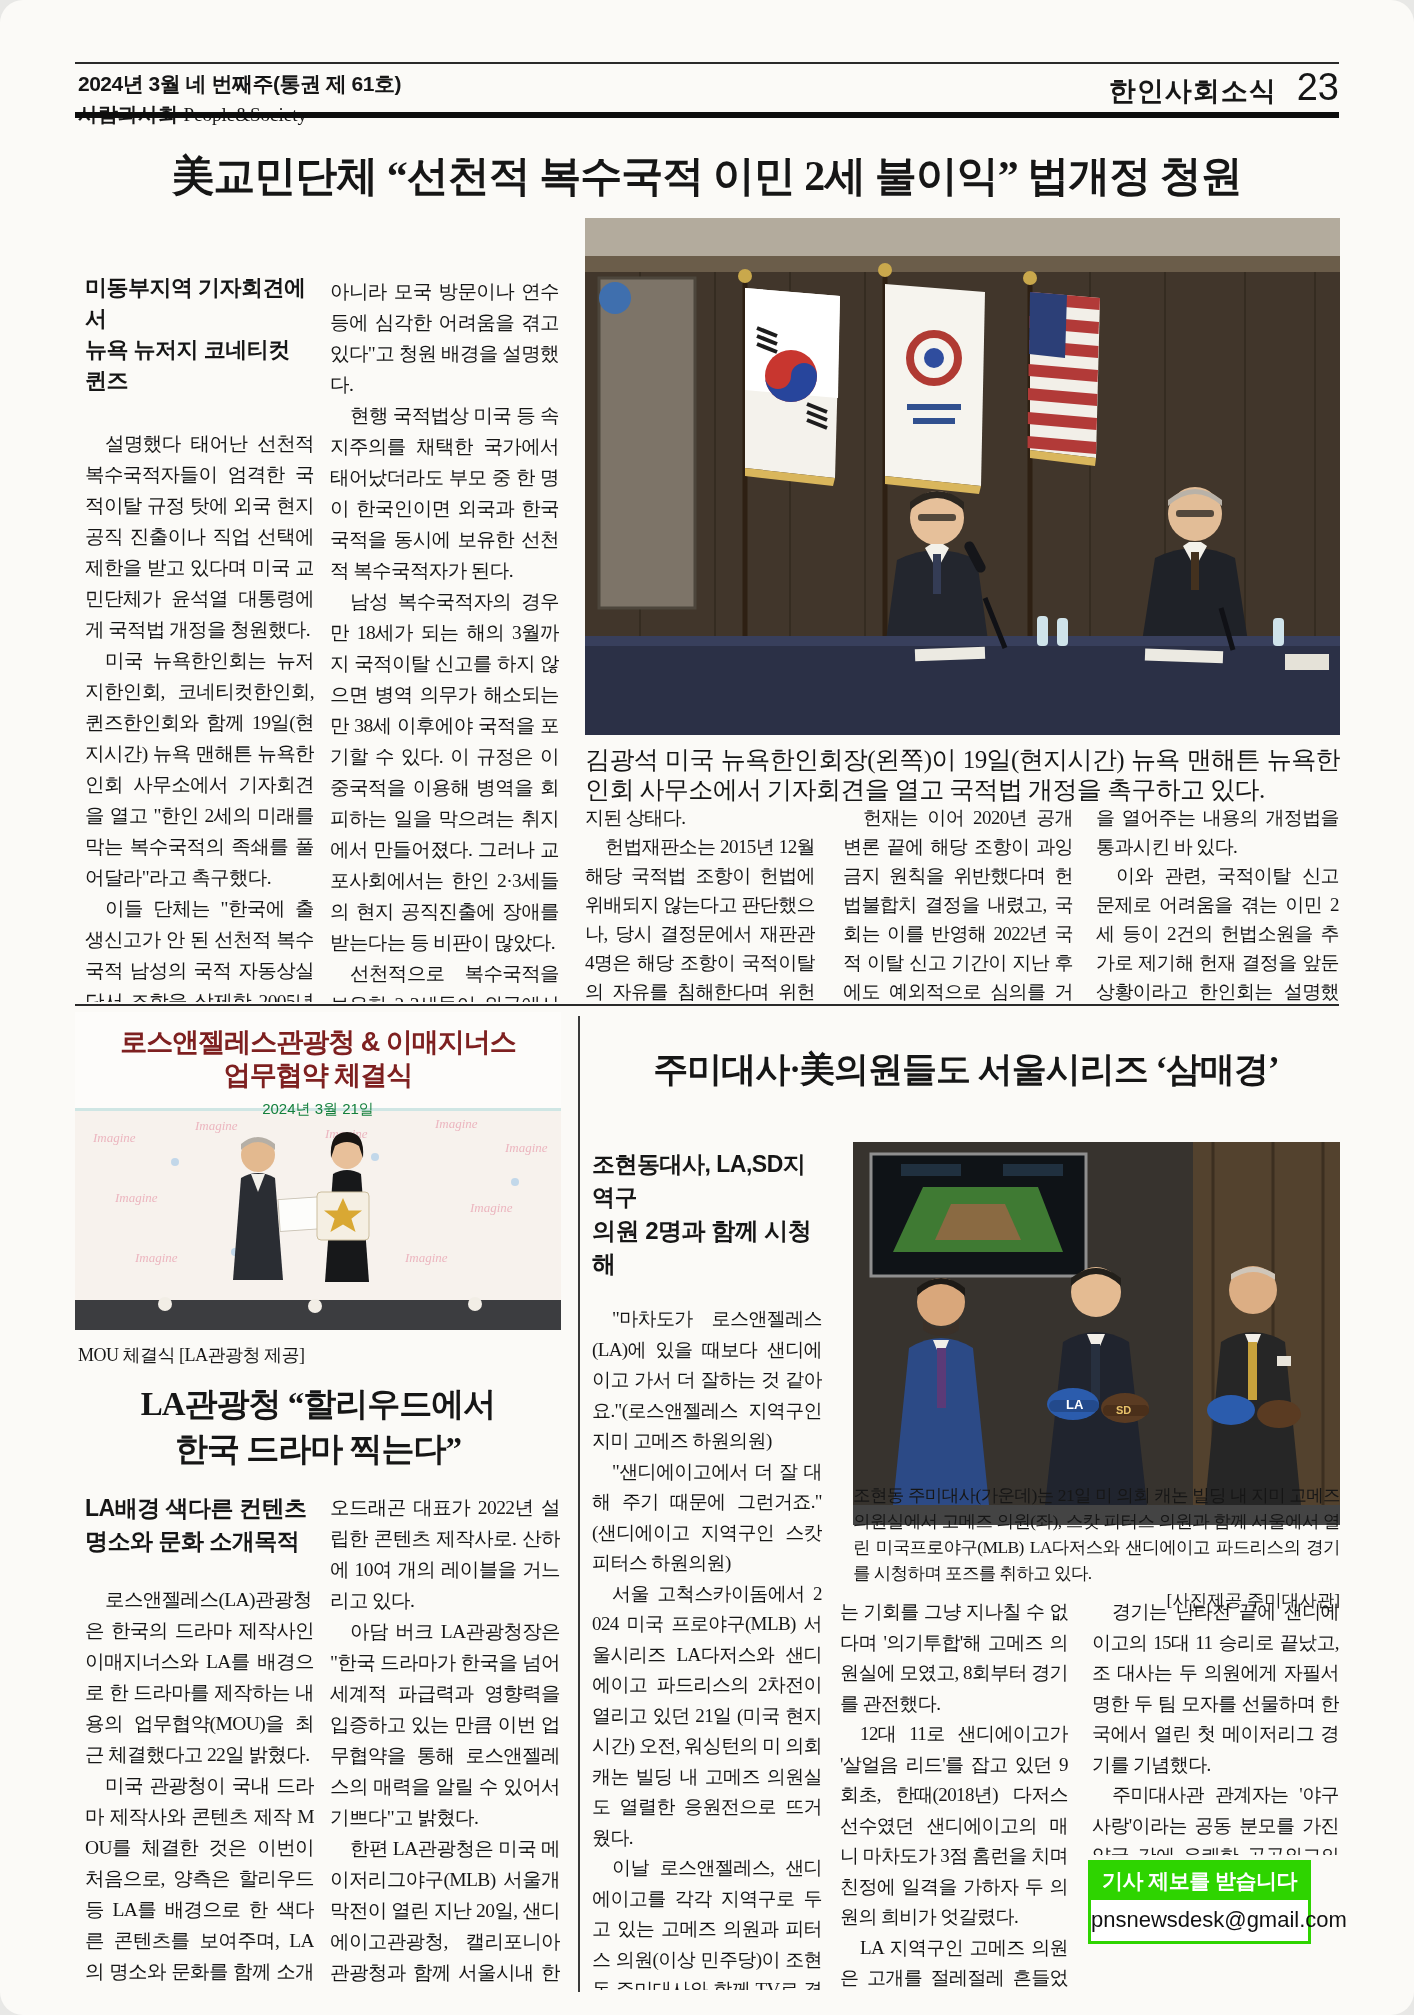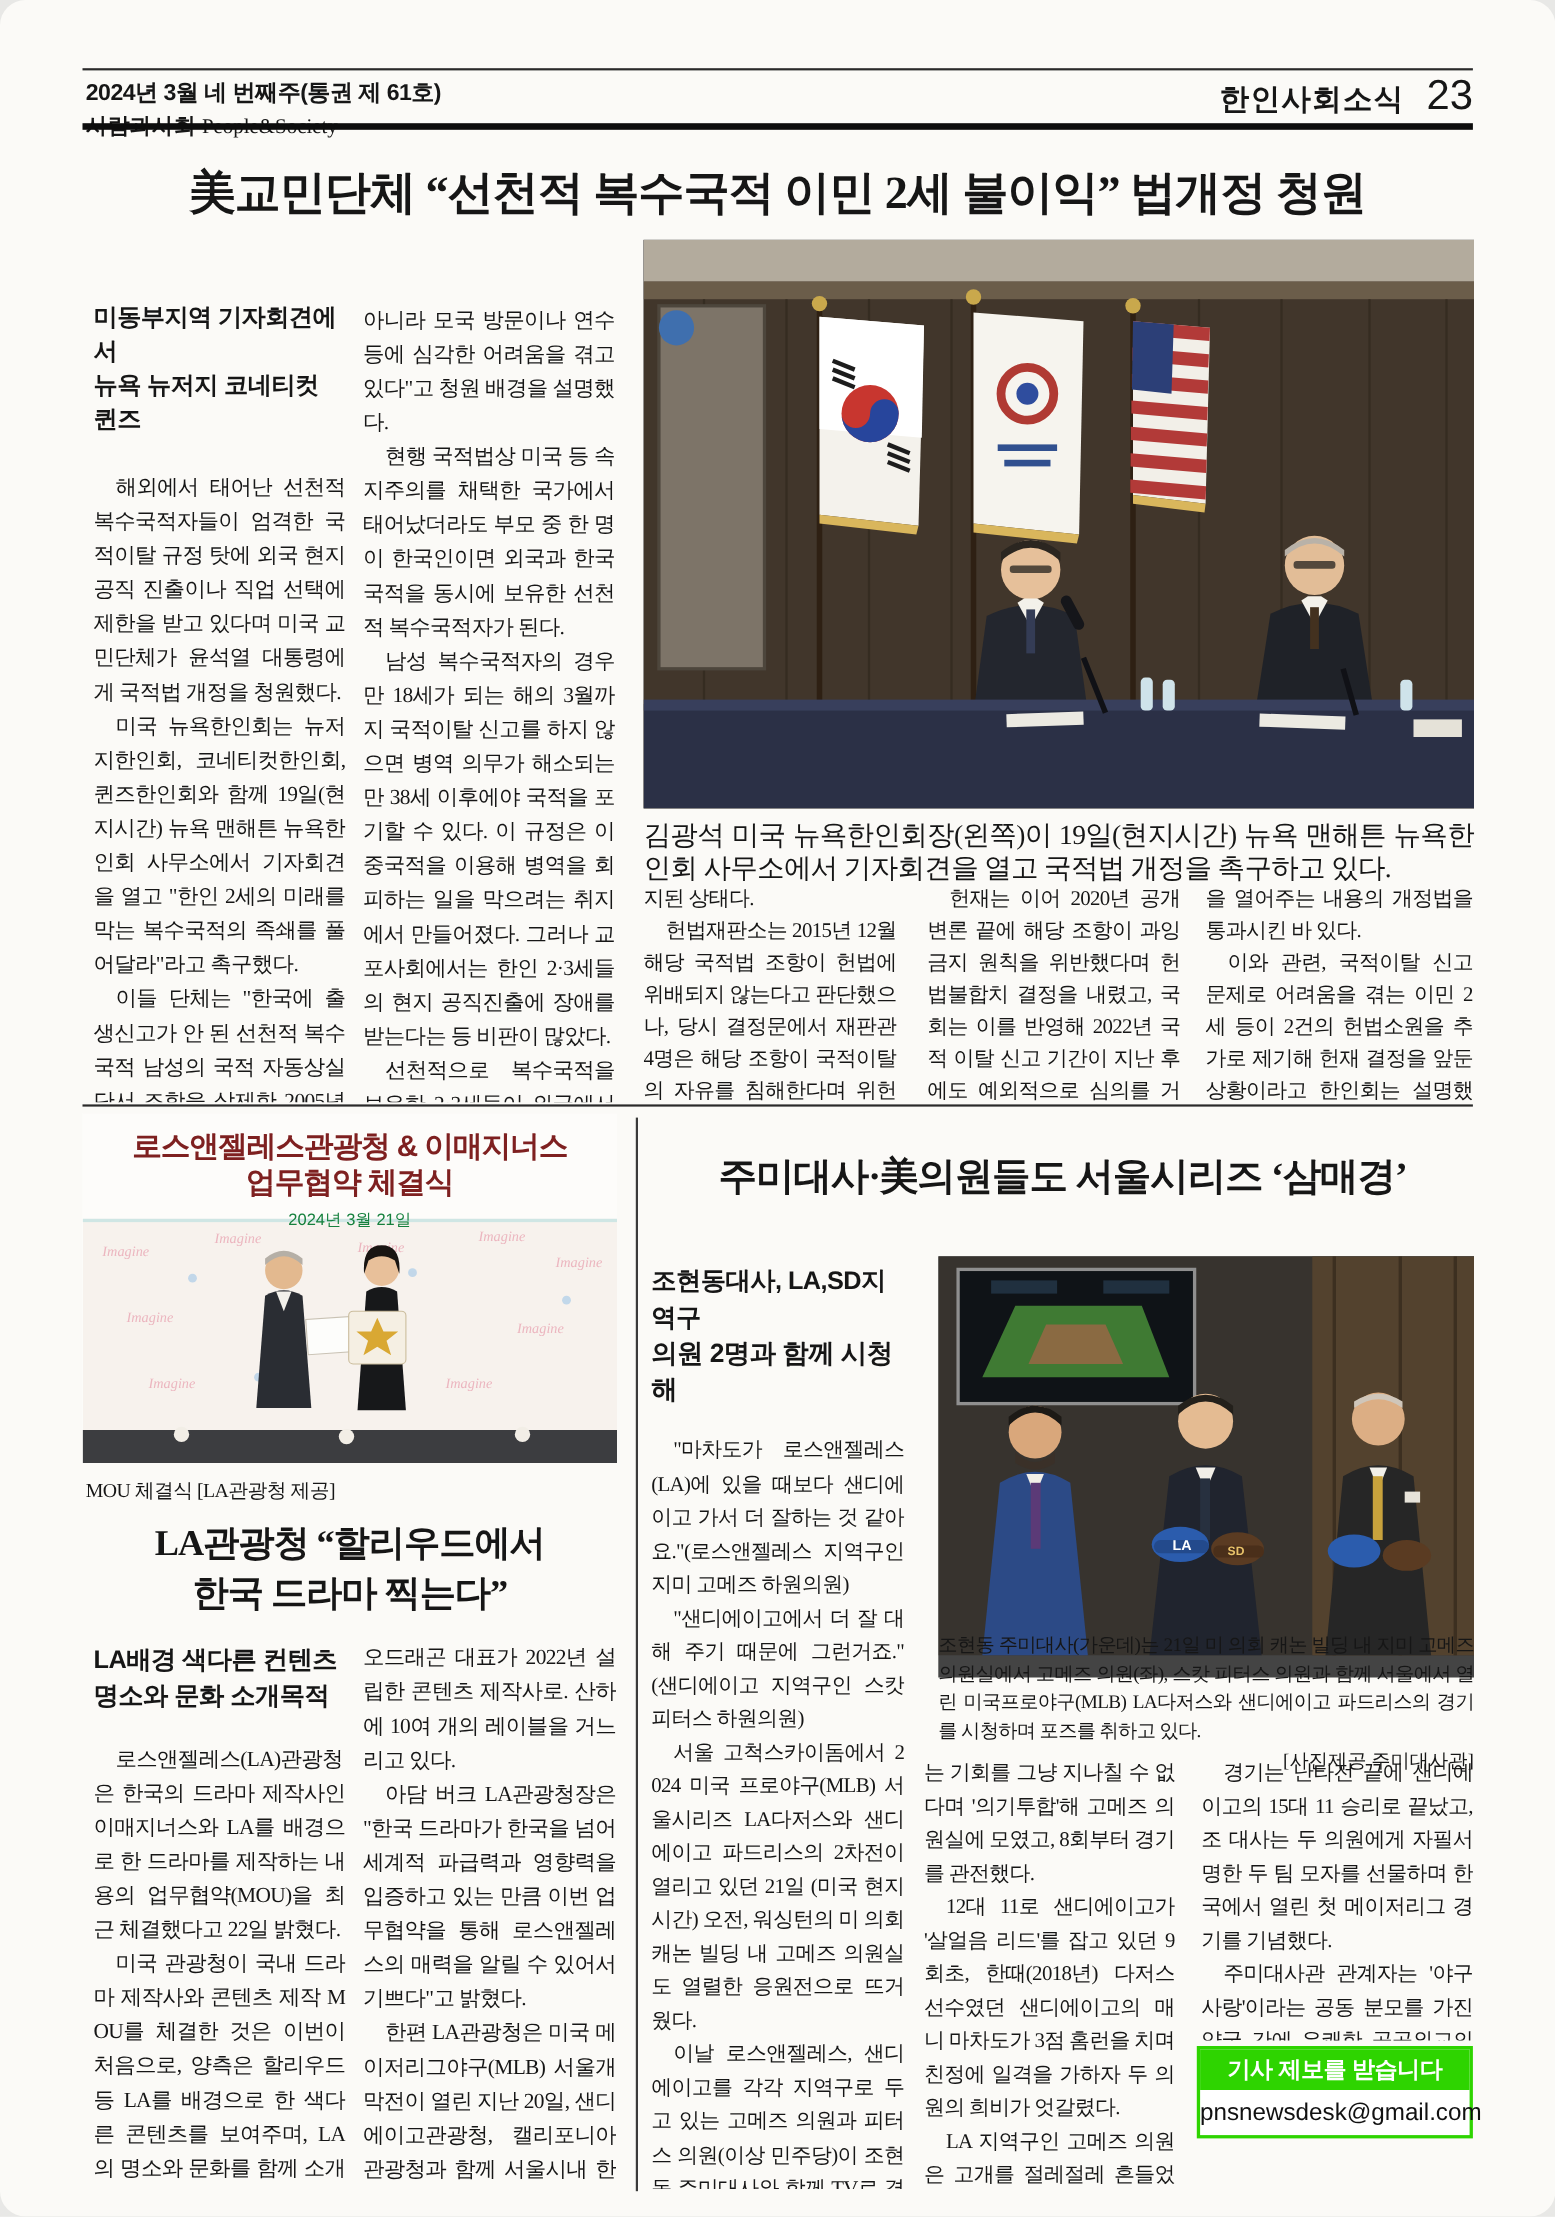--- a/index.html
+++ b/index.html
@@ -193,21 +193,21 @@
     </svg>
   </div>
 
   <div class="abs caption" style="left:585px;top:745px;width:755px;">김광석 미국 뉴욕한인회장(왼쪽)이 19일(현지시간) 뉴욕 맨해튼 뉴욕한인회 사무소에서 기자회견을 열고 국적법 개정을 촉구하고 있다.</div>
 
   <div class="abs col" style="left:85px;top:272px;width:229px;height:730px;">
     <div class="subhead">미동부지역 기자회견에서</div>
     <div class="subhead">뉴욕 뉴저지 코네티컷 퀸즈</div>
     <div style="height:32px;"></div>
     <div class="bodytext">
-      <p class="ind">해외에서 태어난 선천적 복수국적자들이 엄격한 국적이탈 규정 탓에 외국 현지 공직 진출이나 직업 선택에 제한을 받고 있다며 미국 교민단체가 윤석열 대통령에게 국적법 개정을 청원했다.</p>
+      <p class="ind">설명했다 태어난 선천적 복수국적자들이 엄격한 국적이탈 규정 탓에 외국 현지 공직 진출이나 직업 선택에 제한을 받고 있다며 미국 교민단체가 윤석열 대통령에게 국적법 개정을 청원했다.</p>
       <p class="ind">미국 뉴욕한인회는 뉴저지한인회, 코네티컷한인회, 퀸즈한인회와 함께 19일(현지시간) 뉴욕 맨해튼 뉴욕한인회 사무소에서 기자회견을 열고 "한인 2세의 미래를 막는 복수국적의 족쇄를 풀어달라"라고 촉구했다.</p>
       <p class="ind">이들 단체는 "한국에 출생신고가 안 된 선천적 복수국적 남성의 국적 자동상실 단서 조항을 삭제한 2005년 국적법 개정 이전으로 국적 자동상실제를 부활해달라"라고 호소했다.</p>
 
     </div>
   </div>
 
   <div class="abs col bodytext" style="left:330px;top:276px;width:229px;height:726px;">
     <p>아니라 모국 방문이나 연수 등에 심각한 어려움을 겪고 있다"고 청원 배경을 설명했다.</p>
     <p class="ind">현행 국적법상 미국 등 속지주의를 채택한 국가에서 태어났더라도 부모 중 한 명이 한국인이면 외국과 한국 국적을 동시에 보유한 선천적 복수국적자가 된다.</p>
     <p class="ind">남성 복수국적자의 경우 만 18세가 되는 해의 3월까지 국적이탈 신고를 하지 않으면 병역 의무가 해소되는 만 38세 이후에야 국적을 포기할 수 있다. 이 규정은 이중국적을 이용해 병역을 회피하는 일을 막으려는 취지에서 만들어졌다. 그러나 교포사회에서는 한인 2·3세들의 현지 공직진출에 장애를 받는다는 등 비판이 많았다.</p>
@@ -385,18 +385,18 @@
     <p>는 기회를 그냥 지나칠 수 없다며 '의기투합'해 고메즈 의원실에 모였고, 8회부터 경기를 관전했다.</p>
     <p class="ind">12대 11로 샌디에이고가 '살얼음 리드'를 잡고 있던 9회초, 한때(2018년) 다저스 선수였던 샌디에이고의 매니 마차도가 3점 홈런을 치며 친정에 일격을 가하자 두 의원의 희비가 엇갈렸다.</p>
     <p class="ind">LA 지역구인 고메즈 의원은 고개를 절레절레 흔들었고, 피터스 의원은 쾌재를 불렀다고 배석자는 전했다.</p>
   </div>
 
   <div class="abs col bodytext a3" style="left:1092px;top:1597px;width:247px;height:258px;">
     <p class="ind">경기는 난타전 끝에 샌디에이고의 15대 11 승리로 끝났고, 조 대사는 두 의원에게 자필서명한 두 팀 모자를 선물하며 한국에서 열린 첫 메이저리그 경기를 기념했다.</p>
     <p class="ind">주미대사관 관계자는 '야구사랑'이라는 공동 분모를 가진 양국 간에 유쾌한 공공외교의 기회가 됐다고 전했다.</p>
   </div>
 
-  <div class="abs notice" style="left:1088px;top:1860px;width:251px;">
+  <div class="abs notice" style="left:1088px;top:1860px;width:223px;">
     <div class="nt">기사 제보를 받습니다</div>
     <div class="ne">pnsnewsdesk@gmail.com</div>
   </div>
 
 </div>
 
 </body></html>

